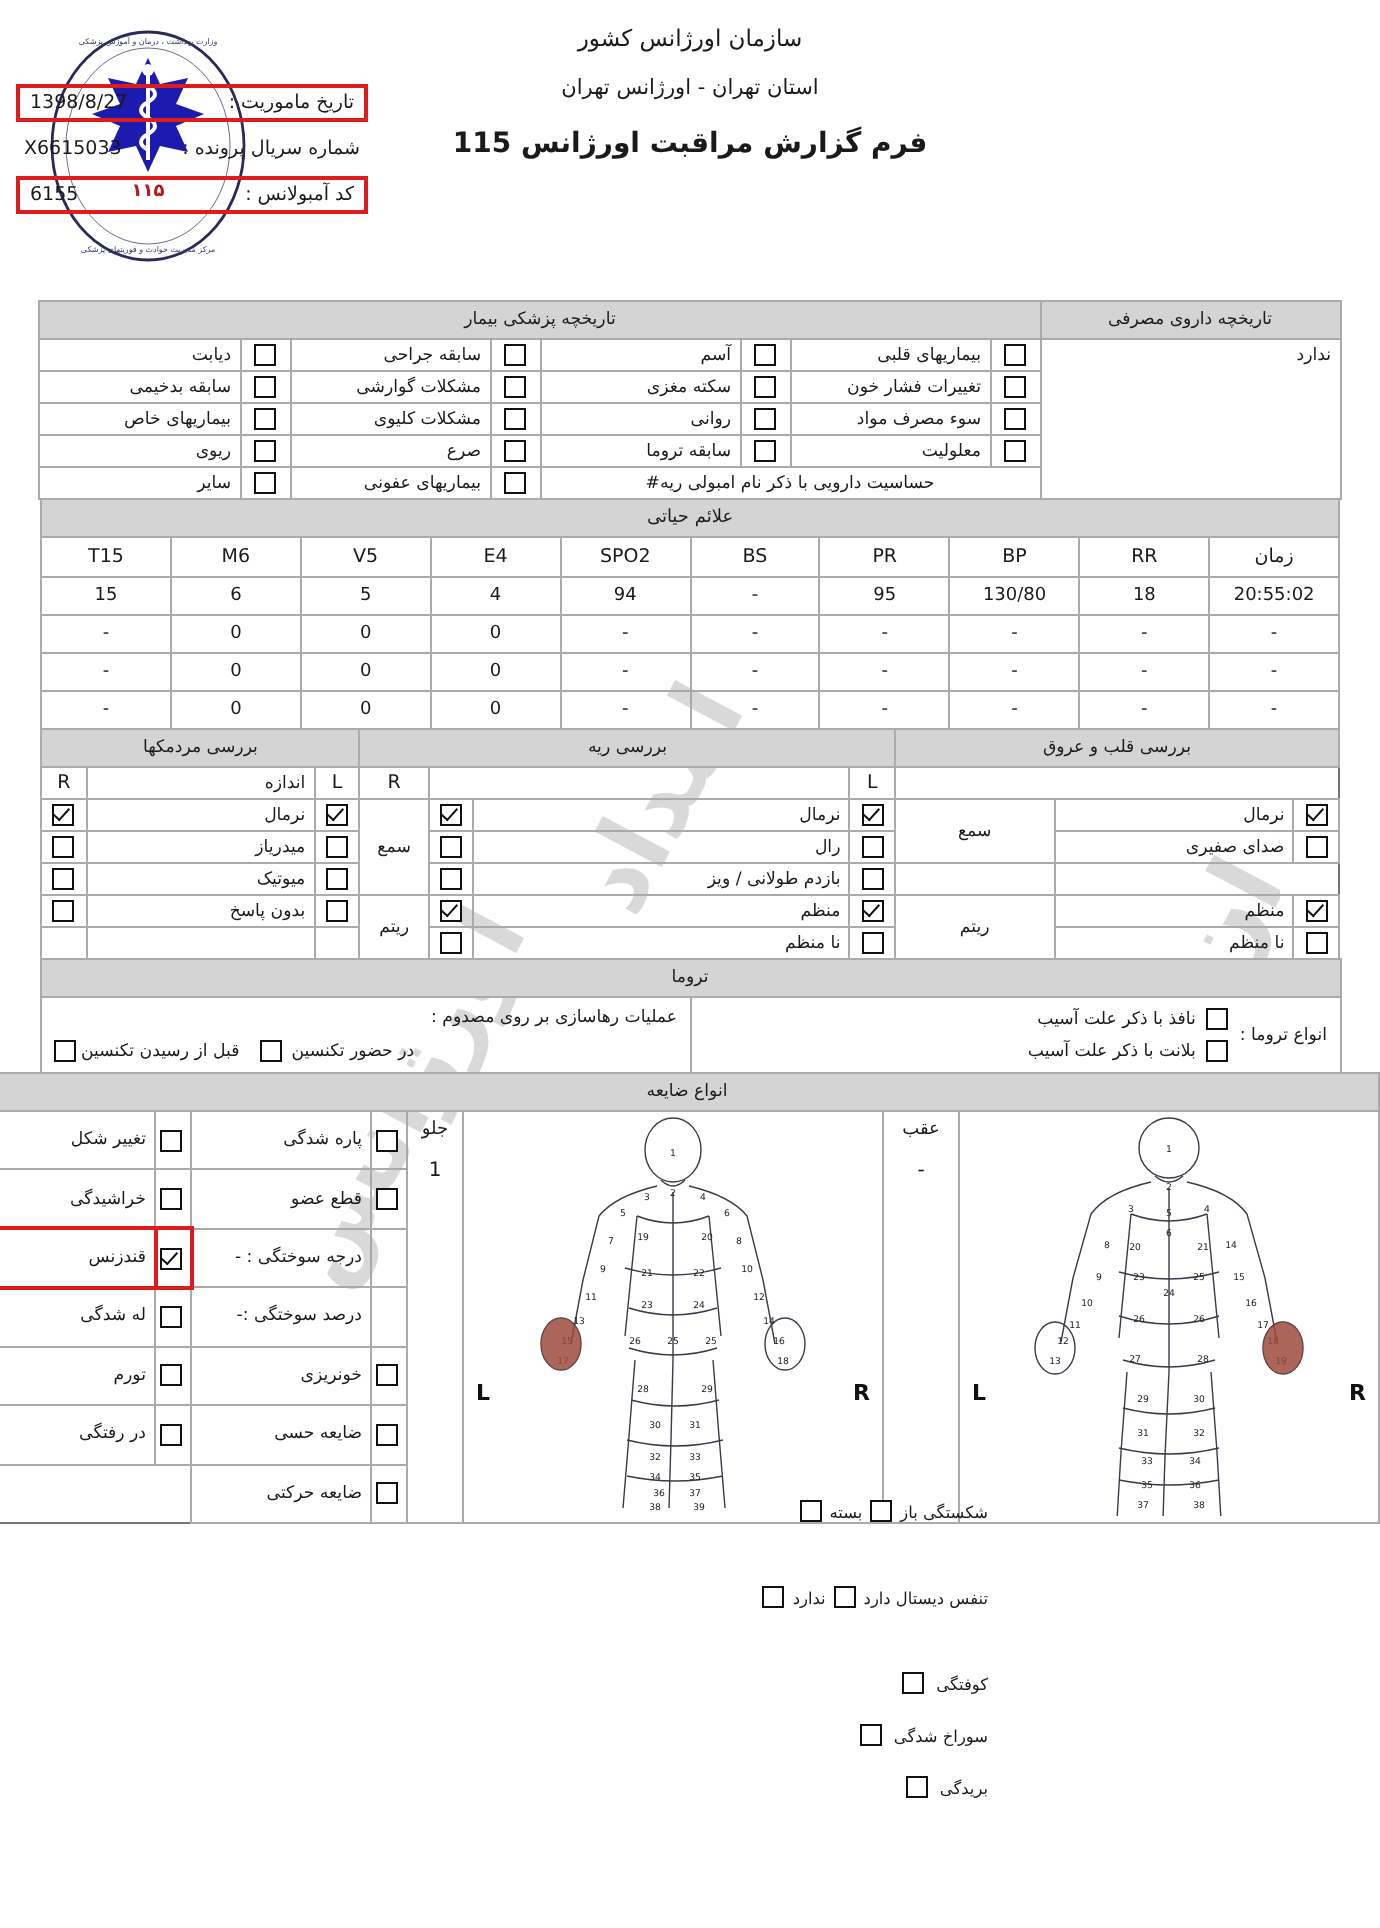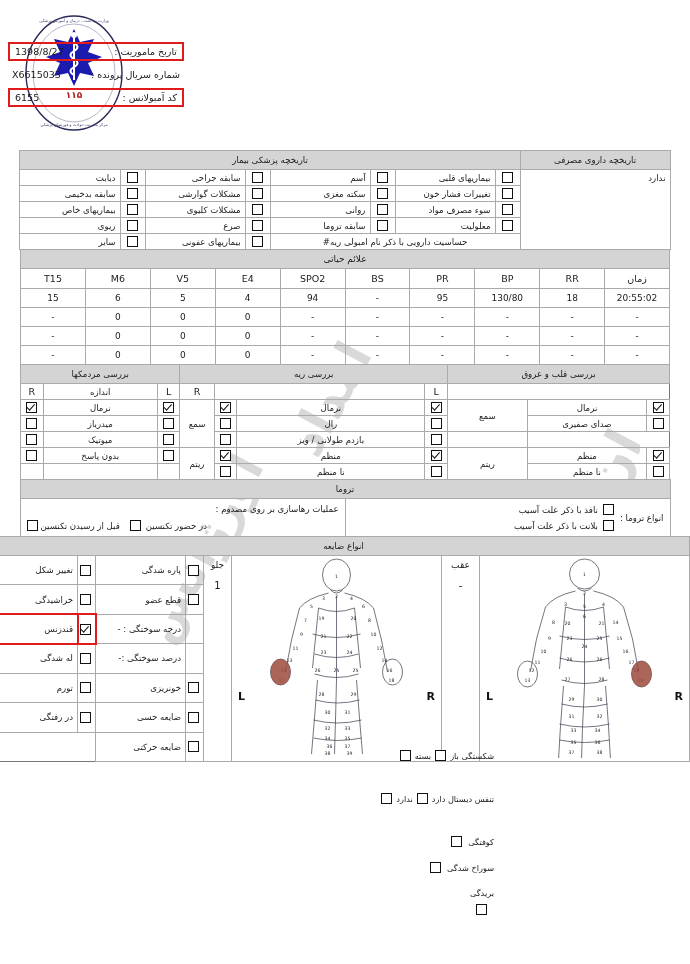--- a/index.html
+++ b/index.html
@@ -100,21 +100,21 @@
   
   table.vitals td{text-align:center;font-size:9px;padding:4px 2px;
     font-family:"DejaVu Sans",sans-serif;}
   table.vitals td.hdr{font-size:9.5px;}
 
   
   .exam td{font-size:8.4px;}
   .exam .cw{width:20px;text-align:center;}
   .exam .lr{text-align:center;font-size:9.5px;font-family:"DejaVu Sans",sans-serif;}
   .exam .grp{text-align:center;font-size:8.6px;}
-  .exam .opt{text-align:center;}
+  .exam .opt{}
 
   
   .lesion td{font-size:8.2px;}
   .hl-box{outline:2.5px solid #e01b1b;outline-offset:-1px;position:relative;z-index:20;}
 
   
   .figcell{padding:0 !important;vertical-align:top;height:205px;}
   .figwrap{position:relative;width:100%;height:205px;}
   .figwrap svg{position:absolute;top:2px;left:50%;transform:translateX(-50%);}
   .sidelabel{
@@ -155,20 +155,25 @@
         </g>
         <circle cx="54" cy="23" r="3" fill="#ffffff"></circle>
         <text x="54" y="86" text-anchor="middle" font-size="9" font-weight="bold" fill="#b41b1b" font-family="DejaVu Sans">۱۱۵</text>
         <g fill="#3a3a6a" font-size="4" font-family="DejaVu Sans">
           <text x="54" y="10" text-anchor="middle">وزارت بهداشت ، درمان و آموزش پزشکی</text>
           <text x="54" y="114" text-anchor="middle">مرکز مدیریت حوادث و فوریتهای پزشکی</text>
         </g>
       </svg>
     </div>
 
+    <div class="titles">
+      <div class="t1">سازمان اورژانس کشور</div>
+      <div class="t2">استان تهران - اورژانس تهران</div>
+      <div class="t3">فرم گزارش مراقبت اورژانس 115</div>
+    </div>
 
     <div class="meta">
       <div class="row boxed">
         <span class="lbl">تاریخ ماموریت :</span>
         <span class="val">1398/8/27</span>
       </div>
       <div class="row">
         <span class="lbl">شماره سریال پرونده :</span>
         <span class="val">X6615033</span>
       </div>
@@ -699,19 +704,19 @@
       <span class="cb"></span>
     </div>
     <div style="position:absolute;right:196px;top:86px;display:flex;align-items:center;gap:6px;">
       <span>کوفتگی</span>
       <span class="cb"></span>
     </div>
     <div style="position:absolute;right:196px;top:112px;display:flex;align-items:flex-end;gap:6px;">
       <span>سوراخ شدگی</span>
       <span class="cb"></span>
     </div>
-    <div style="position:absolute;right:196px;top:138px;display:flex;align-items:center;gap:6px;flex-direction:column;">
+    <div style="position:absolute;right:196px;top:138px;display:flex;align-items:center;gap:6px;">
       <span>بریدگی</span>
       <span class="cb"></span>
     </div>
   </div>
 
 </div>
 
 </body></html>

